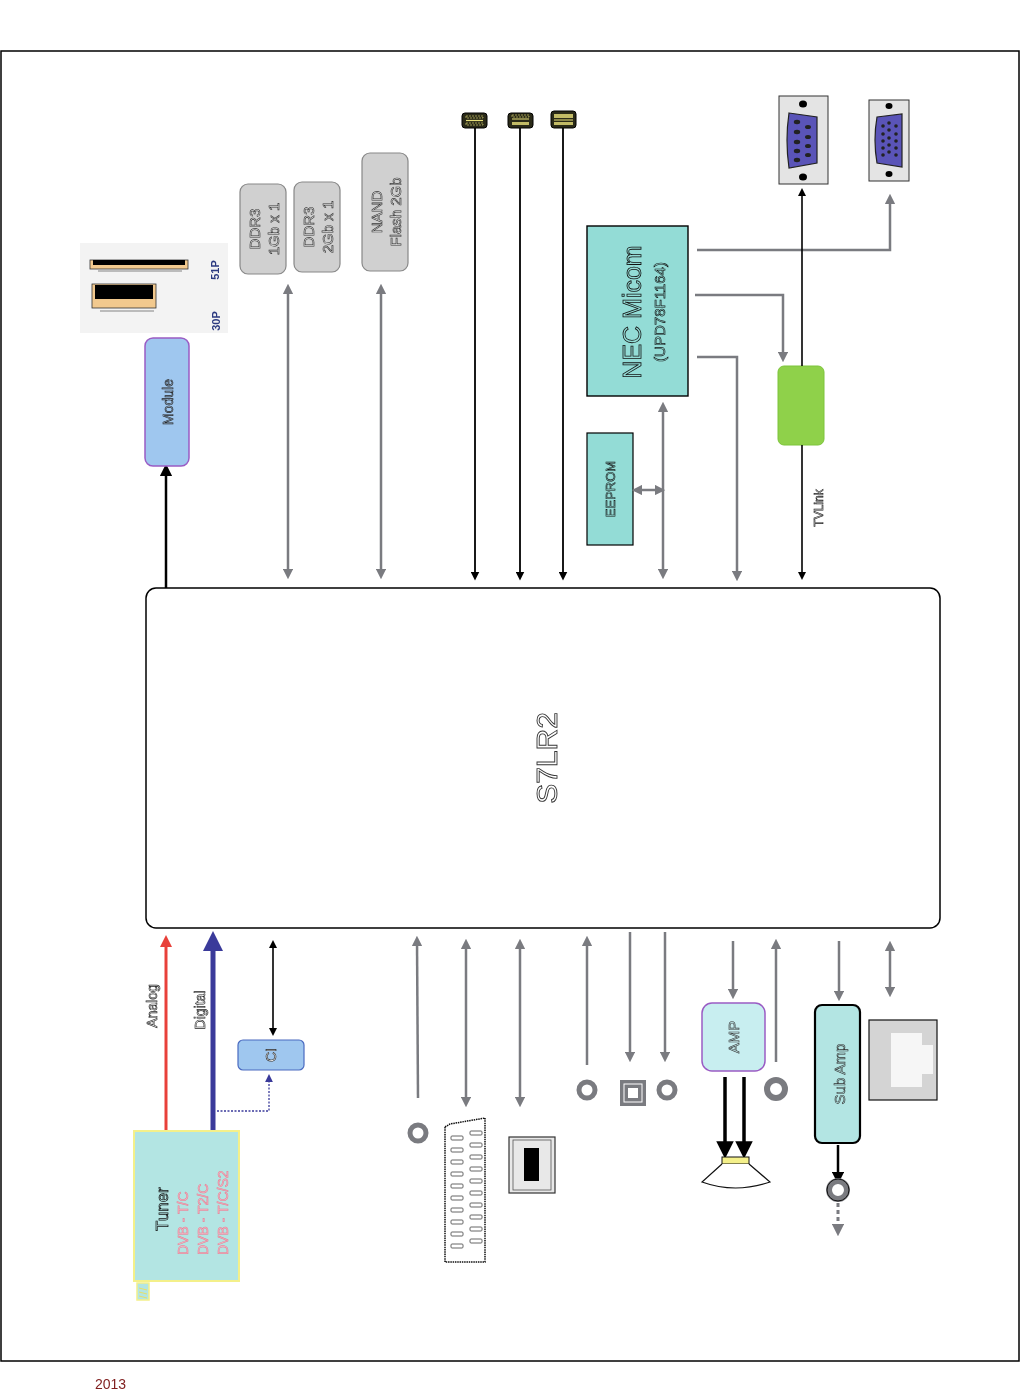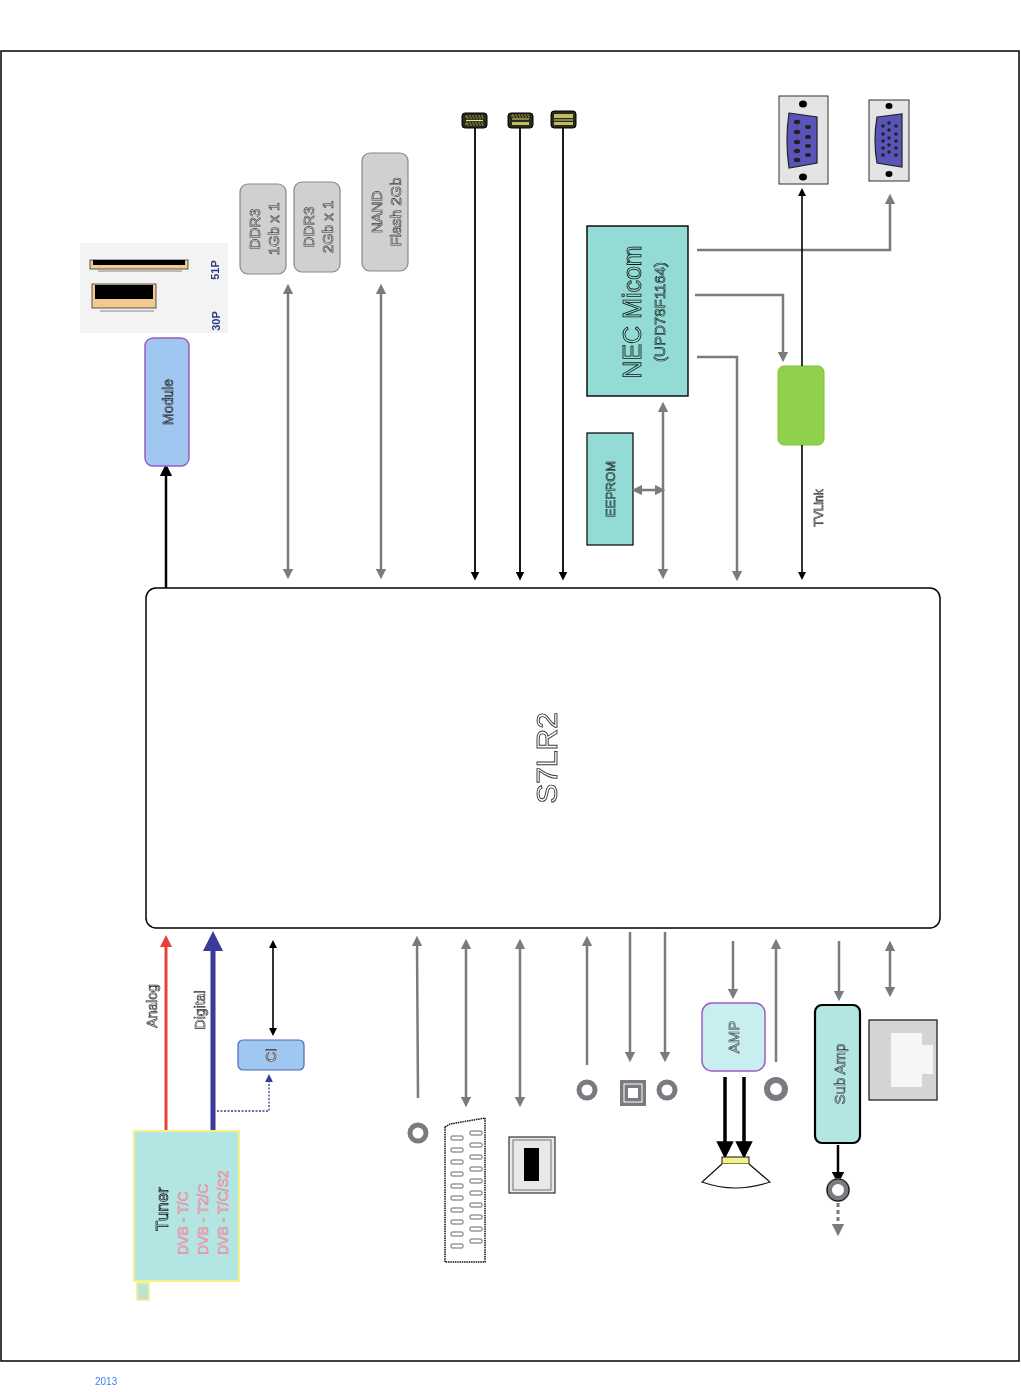--- a/index.html
+++ b/index.html
@@ -1,19 +1,19 @@
 <!DOCTYPE html>
 <html><head>
 <meta charset="utf-8">
 <style>
   html,body{margin:0;padding:0;background:#fff;}
   body{width:1021px;height:1392px;position:relative;overflow:hidden;font-family:"Liberation Sans",sans-serif;}
   svg{position:absolute;left:0;top:0;}
   .lbl{font-family:"Liberation Sans",sans-serif;}
-  .footer{position:absolute;left:95px;top:1376px;font-size:10px;color:#3b82f6;font-family:"Liberation Sans",sans-serif;}
+  .footer{position:absolute;left:95px;top:1376px;font-size:14px;color:#7f1d1d;font-family:"Liberation Sans",sans-serif;}
 </style>
 </head>
 <body>
 
 <svg id="diagram" width="1021" height="1392" viewBox="0 0 1021 1392" xmlns="http://www.w3.org/2000/svg">
   <defs>
     <marker id="ag" viewBox="0 0 10 10" refX="5" refY="5" markerWidth="4.2" markerHeight="4.2" orient="auto-start-reverse">
         <path d="M0,0 L10,5 L0,10 z" fill="#7a7b80"></path>
       </marker>
     <marker id="ab" viewBox="0 0 10 10" refX="5" refY="5" markerWidth="5" markerHeight="5" orient="auto-start-reverse">

